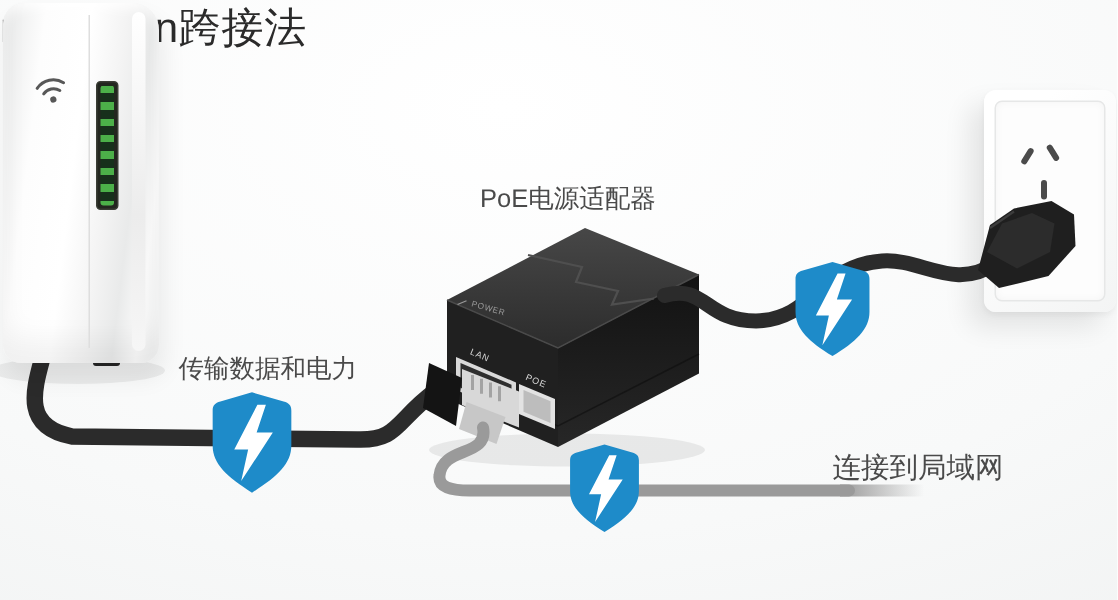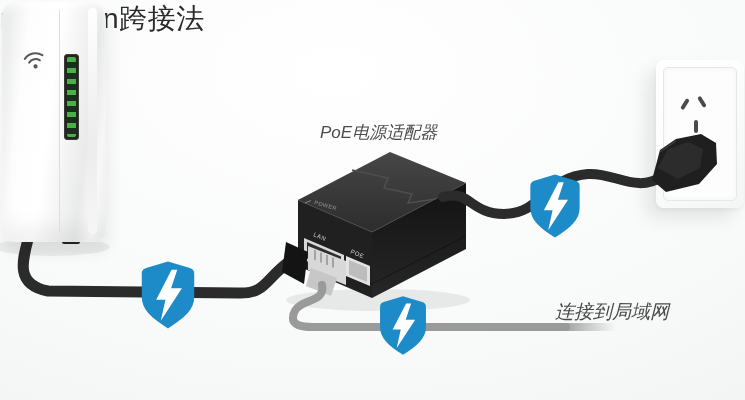--- a/index.html
+++ b/index.html
@@ -1,19 +1,19 @@
 <!DOCTYPE html>
 <html><head>
 <meta charset="utf-8">
 <style>
   html,body{margin:0;padding:0;background:#fff;font-family:"Liberation Sans","DejaVu Sans",sans-serif;}
   .stage{position:relative;width:745px;height:400px;overflow:hidden;
          background:radial-gradient(120% 130% at 45% 18%, #ffffff 0%, #f8f9f9 55%, #eef0f0 100%);}
   .abs{position:absolute;}
-  .label{position:absolute;color:#4a4a4a;white-space:nowrap;z-index:6;font-style:italic;}
+  .label{position:absolute;color:#4a4a4a;white-space:nowrap;z-index:6;}
   .title{top:20px;left:296px;font-size:28px;color:#2b2b2b;letter-spacing:.5px;z-index:6;}
   .lbl-adapter{top:121px;left:320px;font-size:17px;}
   .lbl-datapower{top:234px;left:119px;font-size:17px;}
   .lbl-lan{top:299px;left:555px;font-size:19px;}
 
   
   .ap{left:2px;top:2px;width:104px;height:240px;z-index:4;}
   .ap-body{position:absolute;inset:0;border-radius:14px 18px 12px 12px;
     background:linear-gradient(97deg,#e7e8e8 0%,#fdfdfd 22%,#ffffff 45%,#f4f4f4 62%,#e9eaea 76%,#fafafa 88%,#eeefef 100%);
     box-shadow:inset 0 -16px 18px rgba(0,0,0,0.05), inset 0 4px 8px rgba(255,255,255,.8), 3px 10px 16px rgba(0,0,0,0.07);}
@@ -45,20 +45,21 @@
   .sh2{left:376px;top:294px;}
   .sh3{left:526px;top:170px;}
 </style>
 </head>
 <body>
 
 <div class="stage">
 
   <div class="title">mid-span跨接法</div>
   <div class="label lbl-adapter">PoE电源适配器</div>
+  <div class="label lbl-datapower">传输数据和电力</div>
   <div class="label lbl-lan">连接到局域网</div>
 
   <div class="abs ap">
     <div class="ap-mount"></div>
     <div class="ap-body"></div>
     <div class="ap-seam"></div>
     <div class="ap-edge"></div>
     <div class="ap-led">
       <div class="ap-led-inner"></div>
     </div>

